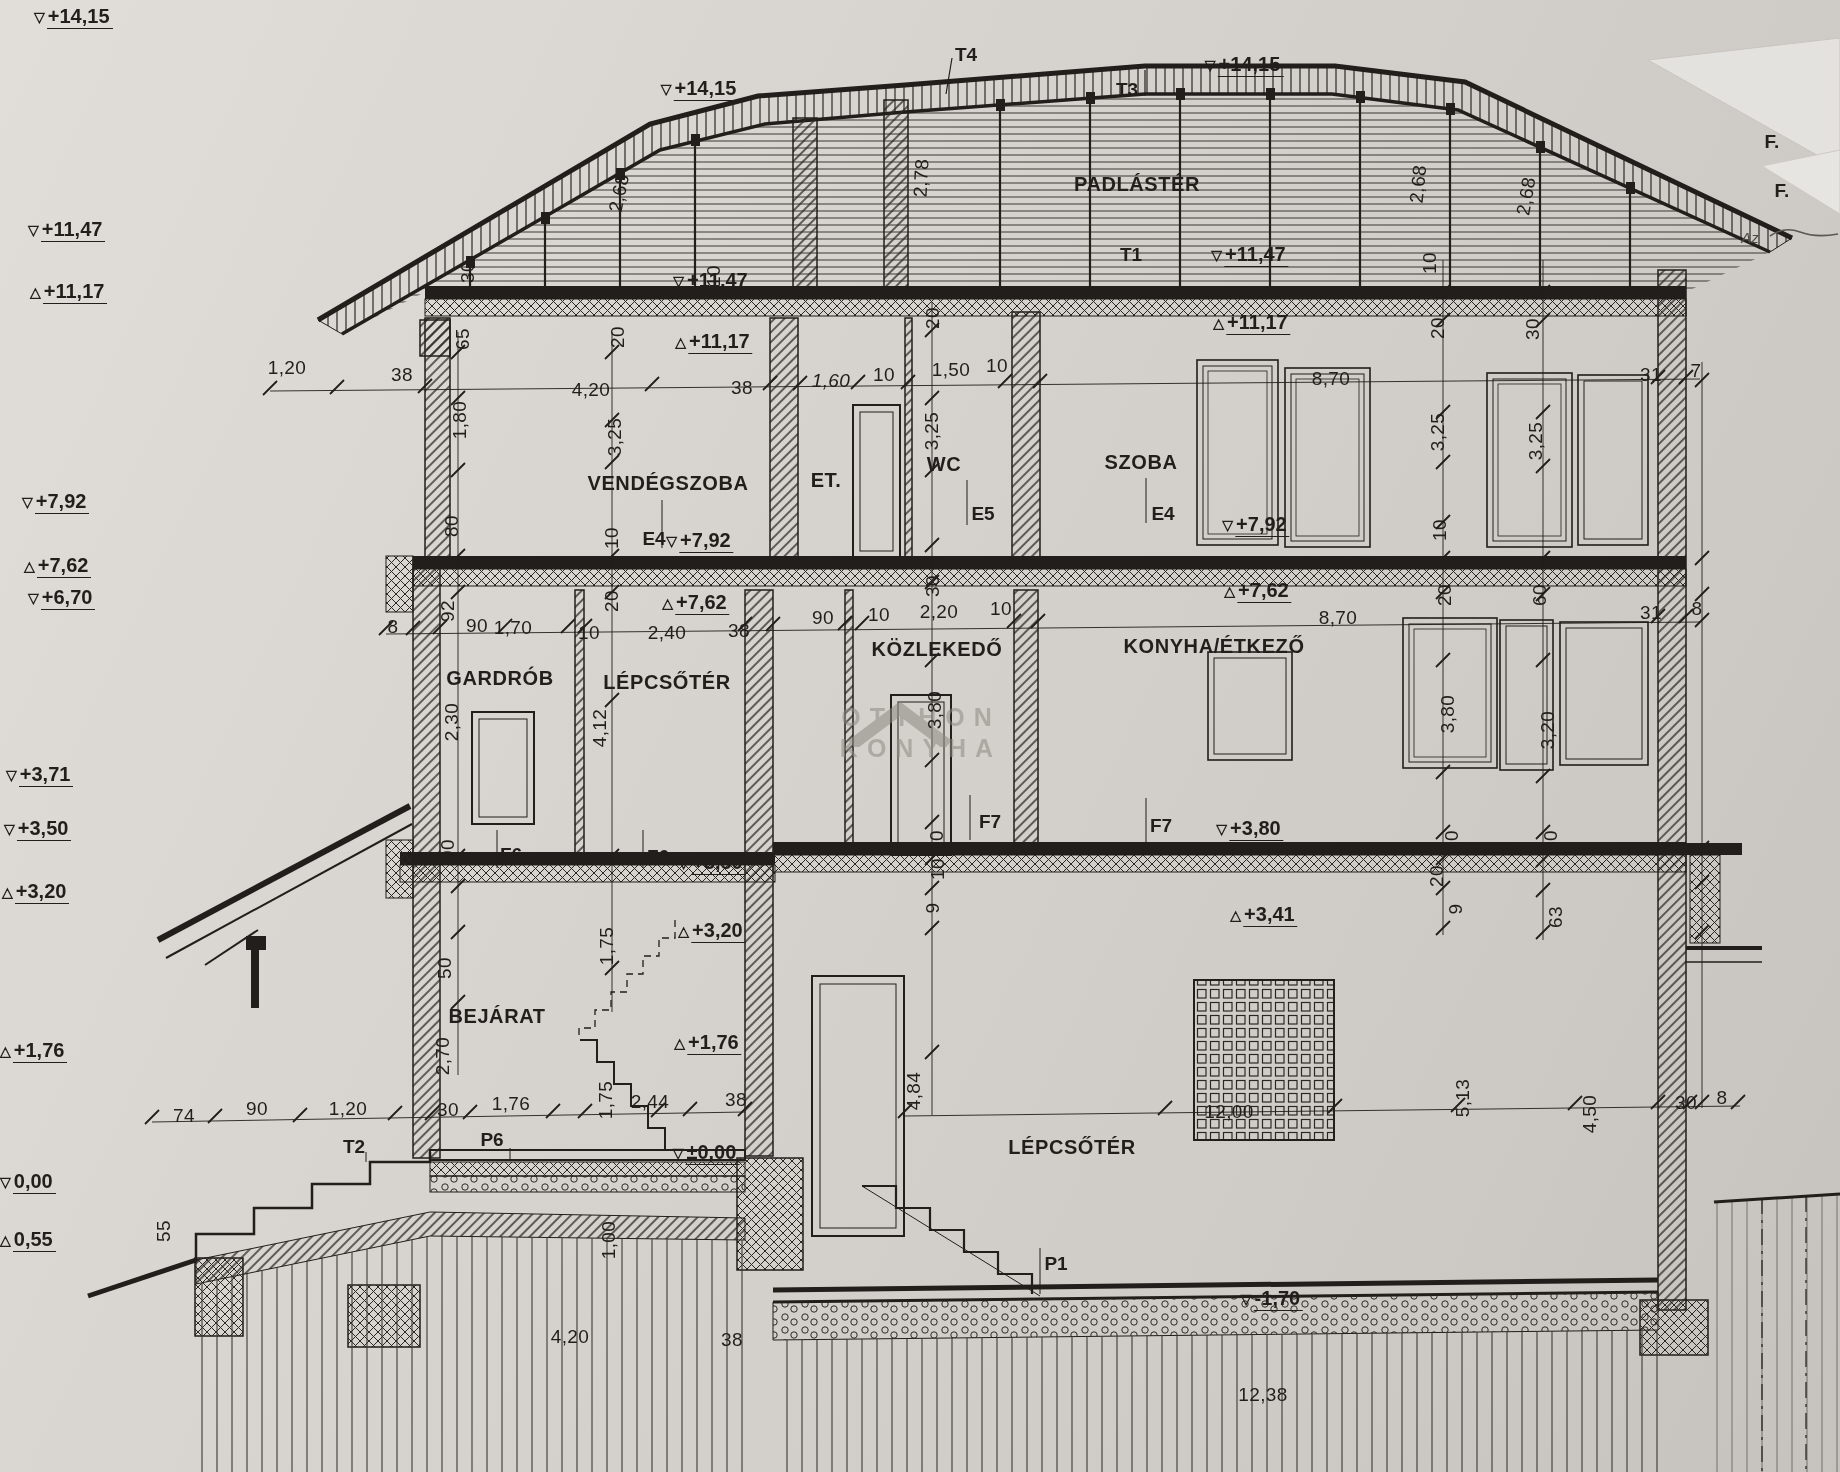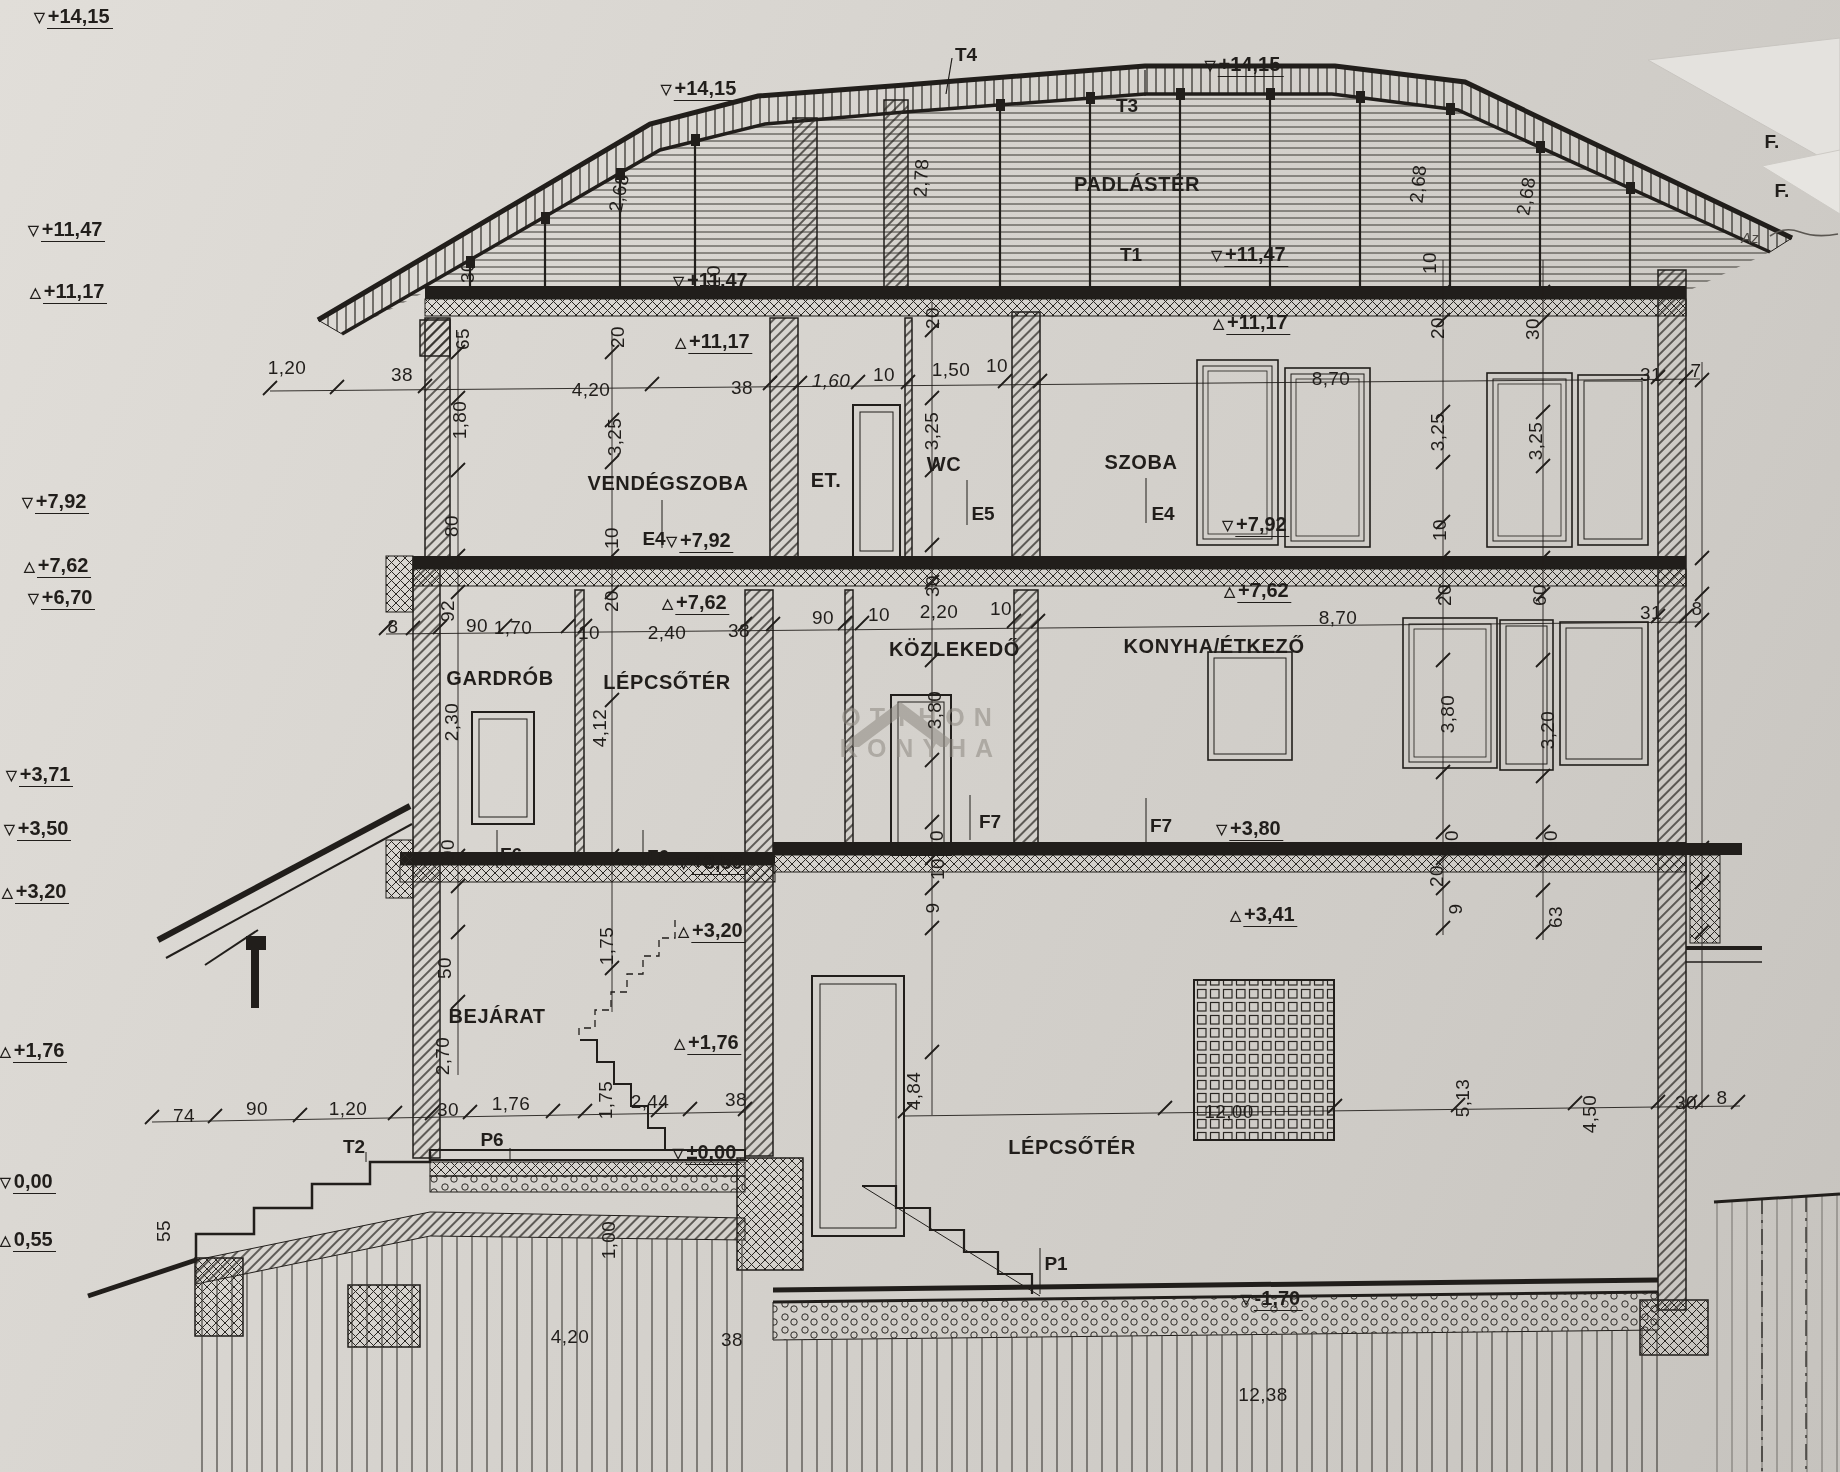--- a/index.html
+++ b/index.html
@@ -253,26 +253,26 @@
 </div>
 
 <div id="labels">
       <div class="lab room" style="left: 1137px; top: 184px;">PADLÁSTÉR</div>
       <div class="lab room" style="left: 668px; top: 483px;">VENDÉGSZOBA</div>
       <div class="lab room" style="left: 826px; top: 480px;">ET.</div>
       <div class="lab room" style="left: 944px; top: 464px;">WC</div>
       <div class="lab room" style="left: 1141px; top: 462px;">SZOBA</div>
       <div class="lab room" style="left: 500px; top: 678px;">GARDRÓB</div>
       <div class="lab room" style="left: 667px; top: 682px;">LÉPCSŐTÉR</div>
-      <div class="lab room" style="left: 937px; top: 649px; padding-left: 35px;">KÖZLEKEDŐ</div>
+      <div class="lab room" style="left: 937px; top: 649px;">KÖZLEKEDŐ</div>
       <div class="lab room" style="left: 1214px; top: 646px;">KONYHA/ÉTKEZŐ</div>
       <div class="lab room" style="left: 497px; top: 1016px;">BEJÁRAT</div>
       <div class="lab room" style="left: 1072px; top: 1147px;">LÉPCSŐTÉR</div>
       <div class="lab ref" style="left: 966px; top: 54px;">T4</div>
-      <div class="lab ref" style="left: 1127px; top: 89px; margin-top: 16px;">T3</div>
+      <div class="lab ref" style="left: 1127px; top: 89px;">T3</div>
       <div class="lab ref" style="left: 1131px; top: 254px;">T1</div>
       <div class="lab ref" style="left: 354px; top: 1146px;">T2</div>
       <div class="lab ref" style="left: 492px; top: 1139px;">P6</div>
       <div class="lab ref" style="left: 1056px; top: 1263px;">P1</div>
       <div class="lab ref" style="left: 654px; top: 538px;">E4</div>
       <div class="lab ref" style="left: 983px; top: 513px;">E5</div>
       <div class="lab ref" style="left: 1163px; top: 513px;">E4</div>
       <div class="lab ref" style="left: 511px; top: 854px;">F6</div>
       <div class="lab ref" style="left: 658px; top: 856px;">F6</div>
       <div class="lab ref" style="left: 990px; top: 821px;">F7</div>

